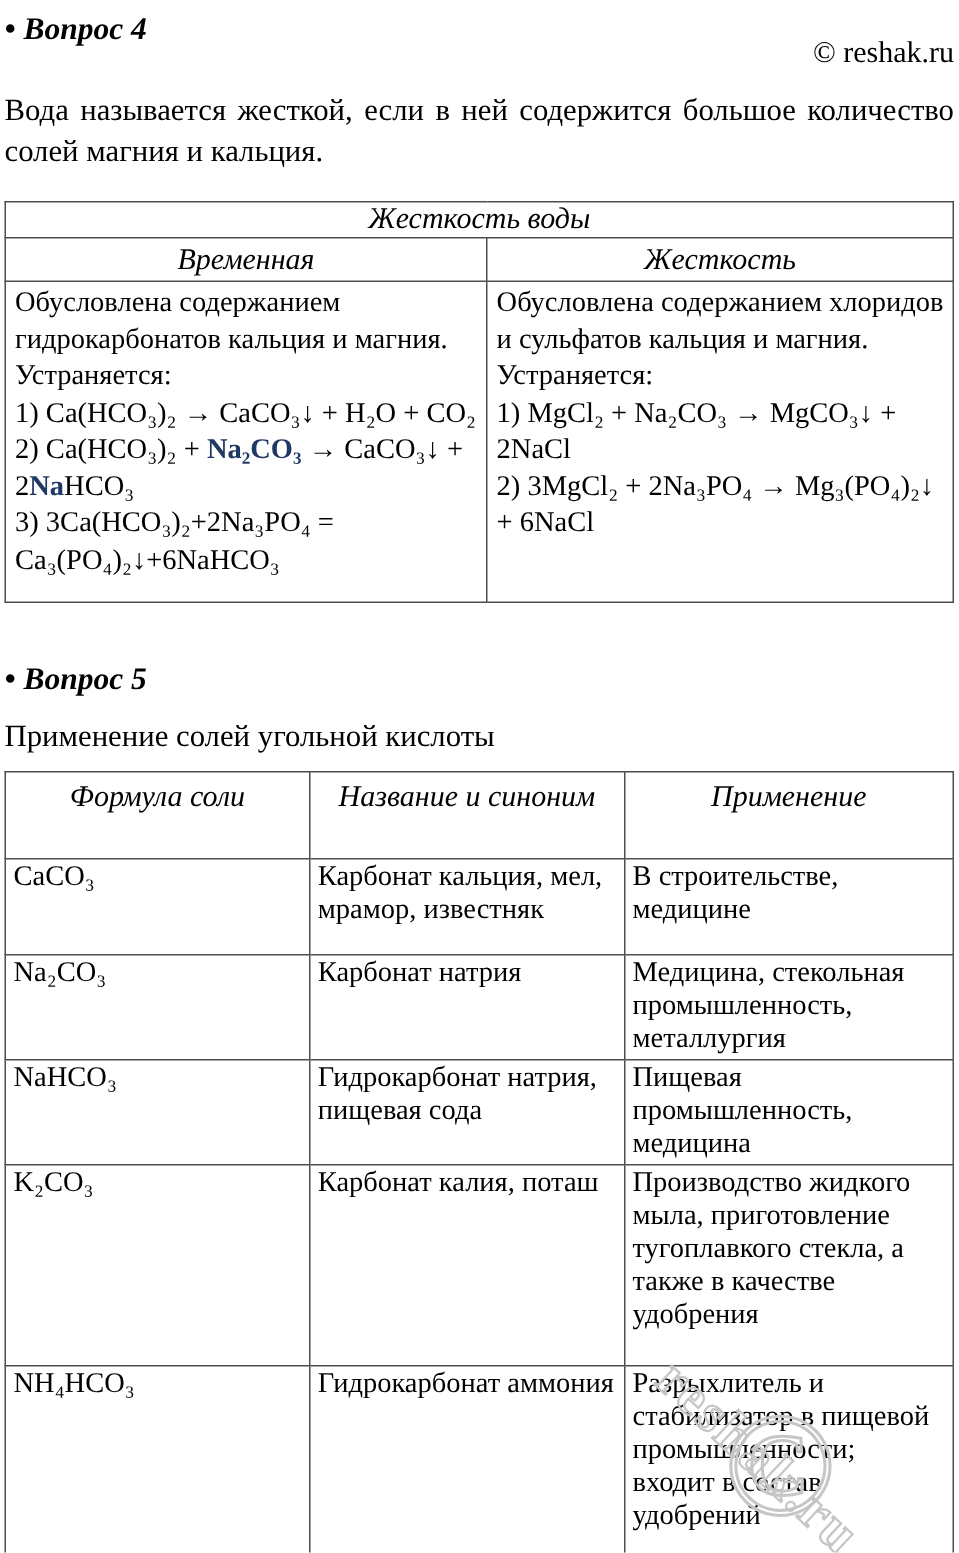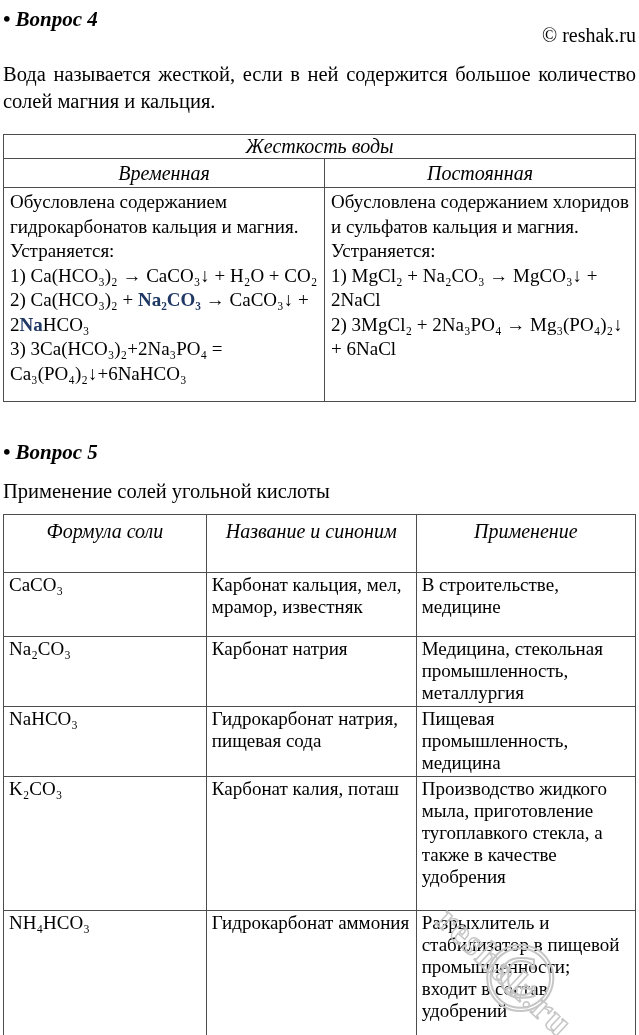--- a/index.html
+++ b/index.html
@@ -72,21 +72,21 @@
     <colgroup>
         <col style="width:50.8%">
         <col style="width:49.2%">
       </colgroup>
     <thead>
       <tr>
         <th colspan="2" class="caption">Жесткость воды</th>
       </tr>
       <tr>
         <th class="col-h">Временная</th>
-        <th class="col-h">Постоянная</th>
+        <th class="col-h">Жесткость</th>
       </tr>
     </thead>
     <tbody>
       <tr>
         <td>
             <div class="para"><span>Обусловлена содержанием гидрокарбонатов кальция и магния.</span></div>
             <div class="para"><span>Устраняется:</span></div>
             <div class="para"><span>1) Ca(HCO₃)₂ → CaCO₃↓ + H₂O + CO₂</span></div>
             <div class="para"><span>2) Ca(HCO₃)₂ + </span><span class="accent">Na₂CO₃</span><span> → CaCO₃↓ + 2</span><span class="accent">Na</span><span>HCO₃</span></div>
             <div class="para"><span>3) 3Ca(HCO₃)₂+2Na₃PO₄ = Ca₃(PO₄)₂↓+6NaHCO₃</span></div>

